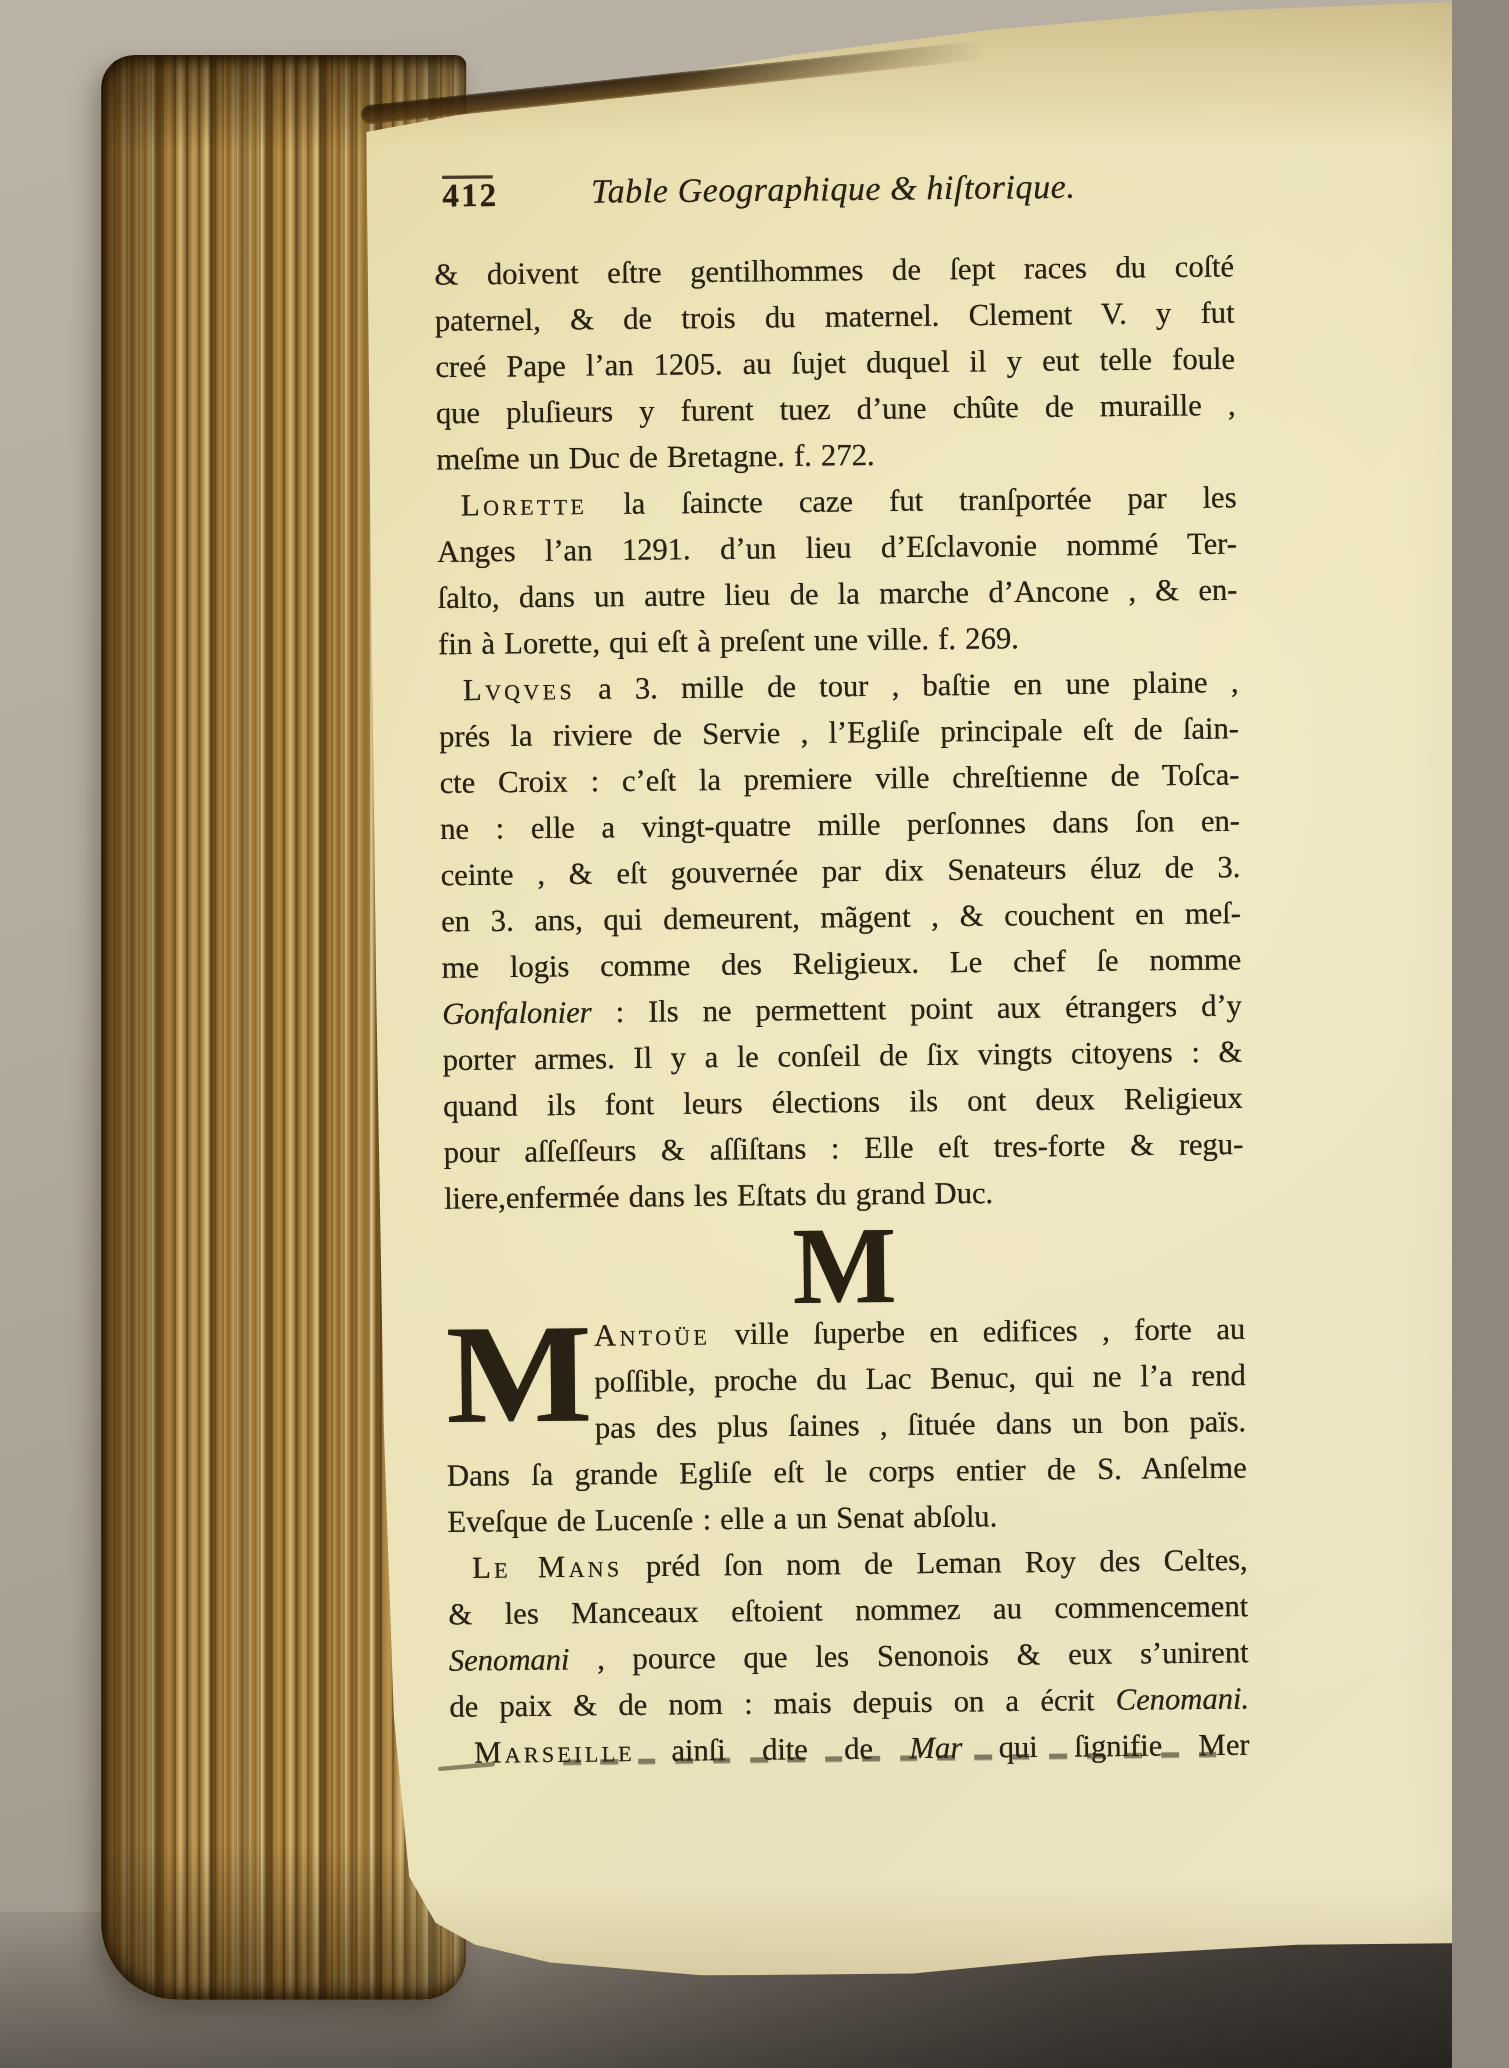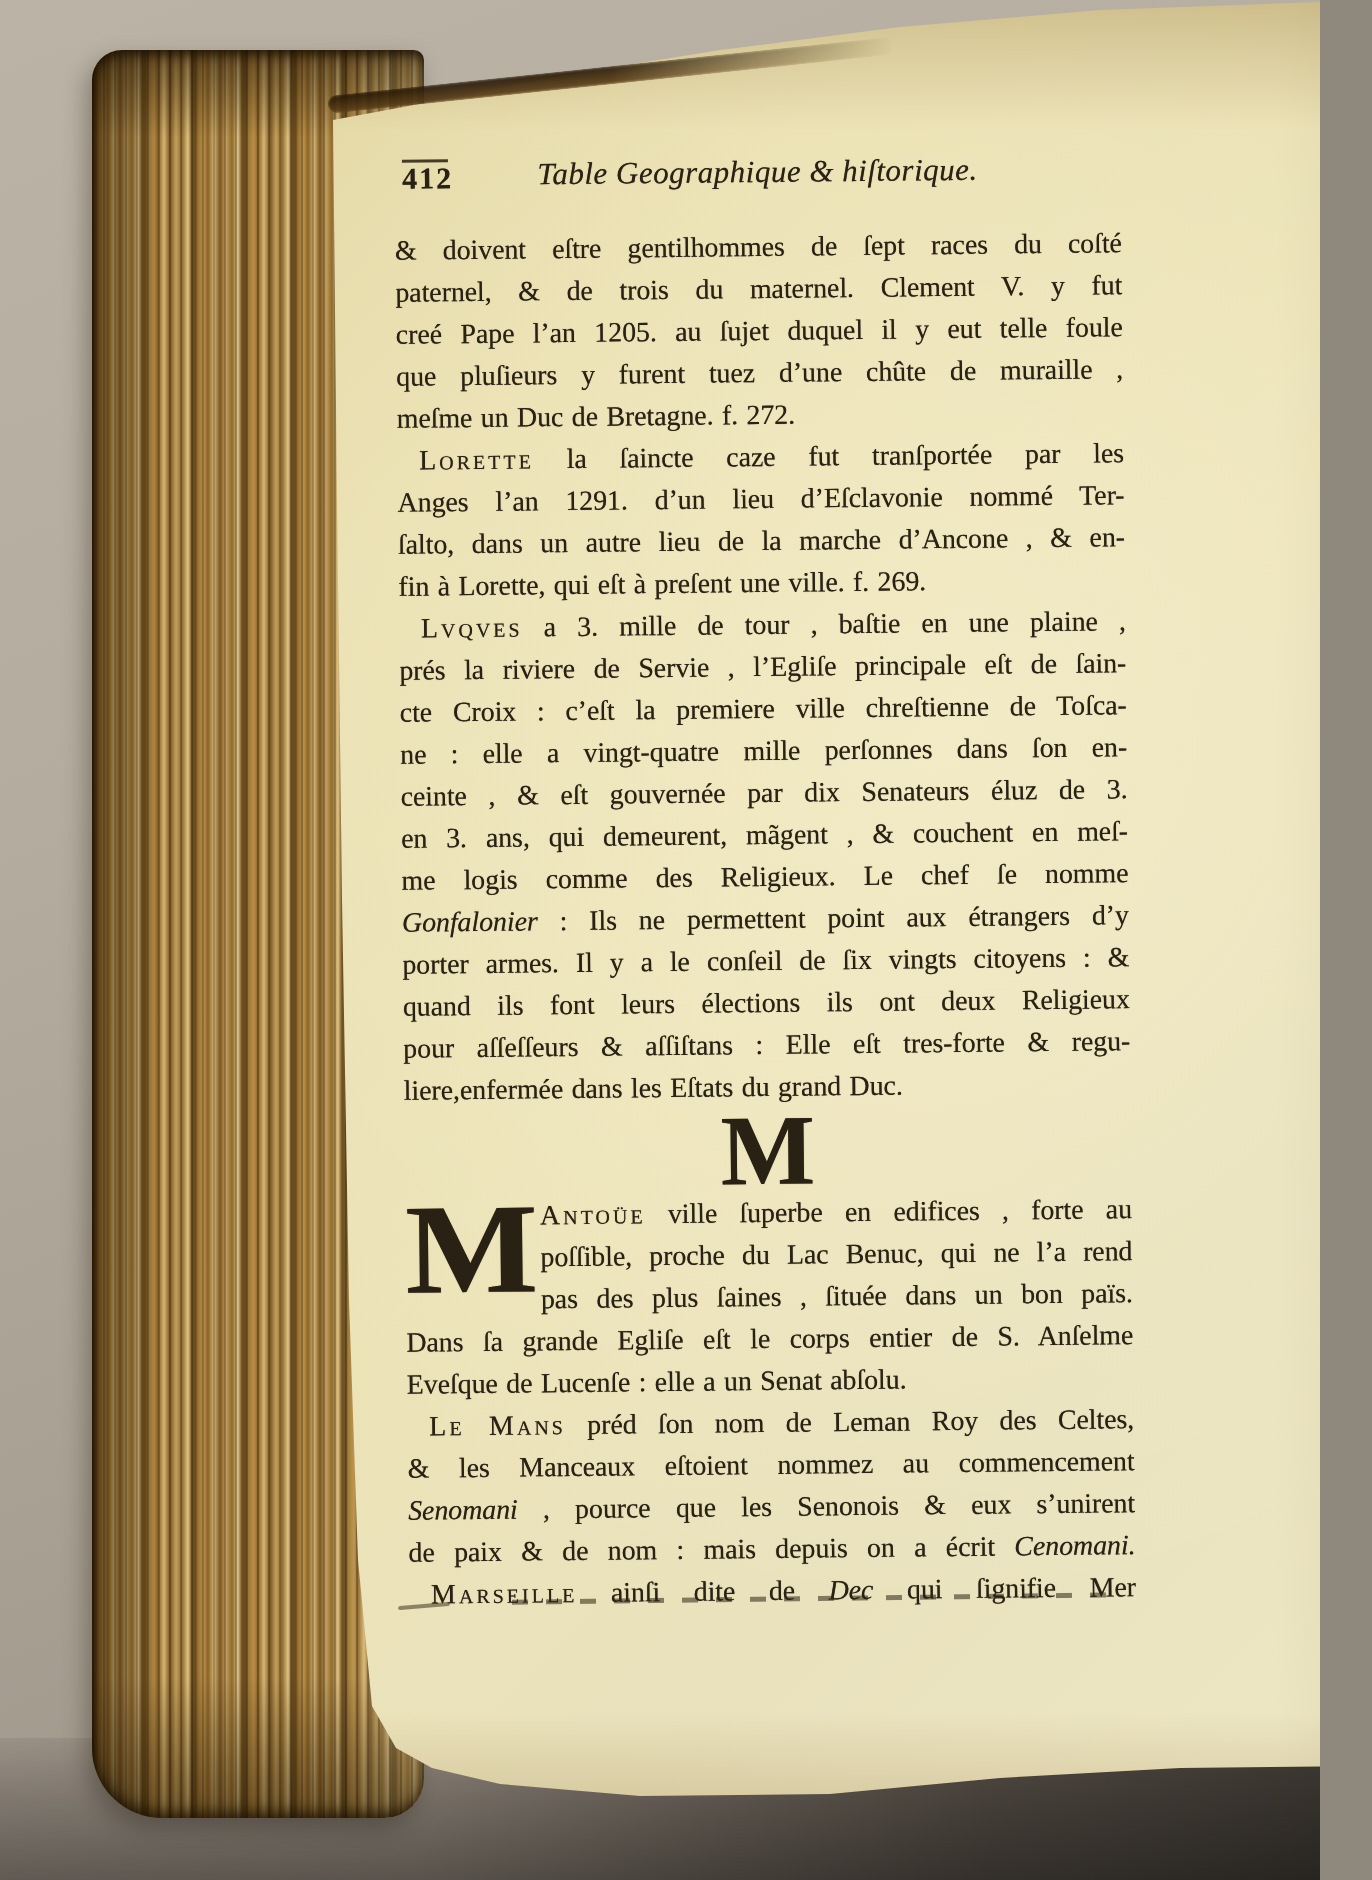--- a/index.html
+++ b/index.html
@@ -145,19 +145,19 @@
             <div class="line full"><span>poſſible, proche du Lac Benuc, qui ne l’a rend</span></div>
             <div class="line full"><span>pas des plus ſaines , ſituée dans un bon païs.</span></div>
           </div>
         </div>
         <div class="line full"><span>Dans ſa grande Egliſe eſt le corps entier de S. Anſelme</span></div>
         <div class="line short"><span>Eveſque de Lucenſe : elle a un Senat abſolu.</span></div>
         <div class="line full indent"><span class="entry">Le Mans</span><span> préd ſon nom de Leman Roy des Celtes,</span></div>
         <div class="line full"><span>&amp; les Manceaux eſtoient nommez au commencement</span></div>
         <div class="line full"><span class="i">Senomani</span><span> ,  pource que les Senonois &amp; eux s’unirent</span></div>
         <div class="line full"><span>de paix &amp; de nom : mais depuis on a écrit </span><span class="i">Cenomani.</span></div>
-        <div class="line full indent"><span class="entry">Marseille</span><span> ainſi dite de </span><span class="i">Dec</span><span> qui ſignifie Mer</span></div>
+        <div class="line full indent"><span class="entry">Marseille</span><span> ainſi dite de </span><span class="i">Mar</span><span> qui ſignifie Mer</span></div>
       </div>
   </div>
 
   <div class="artifact-dashes"></div>
   <div class="artifact-dash2"></div>
 </div>
 
 </body></html>

